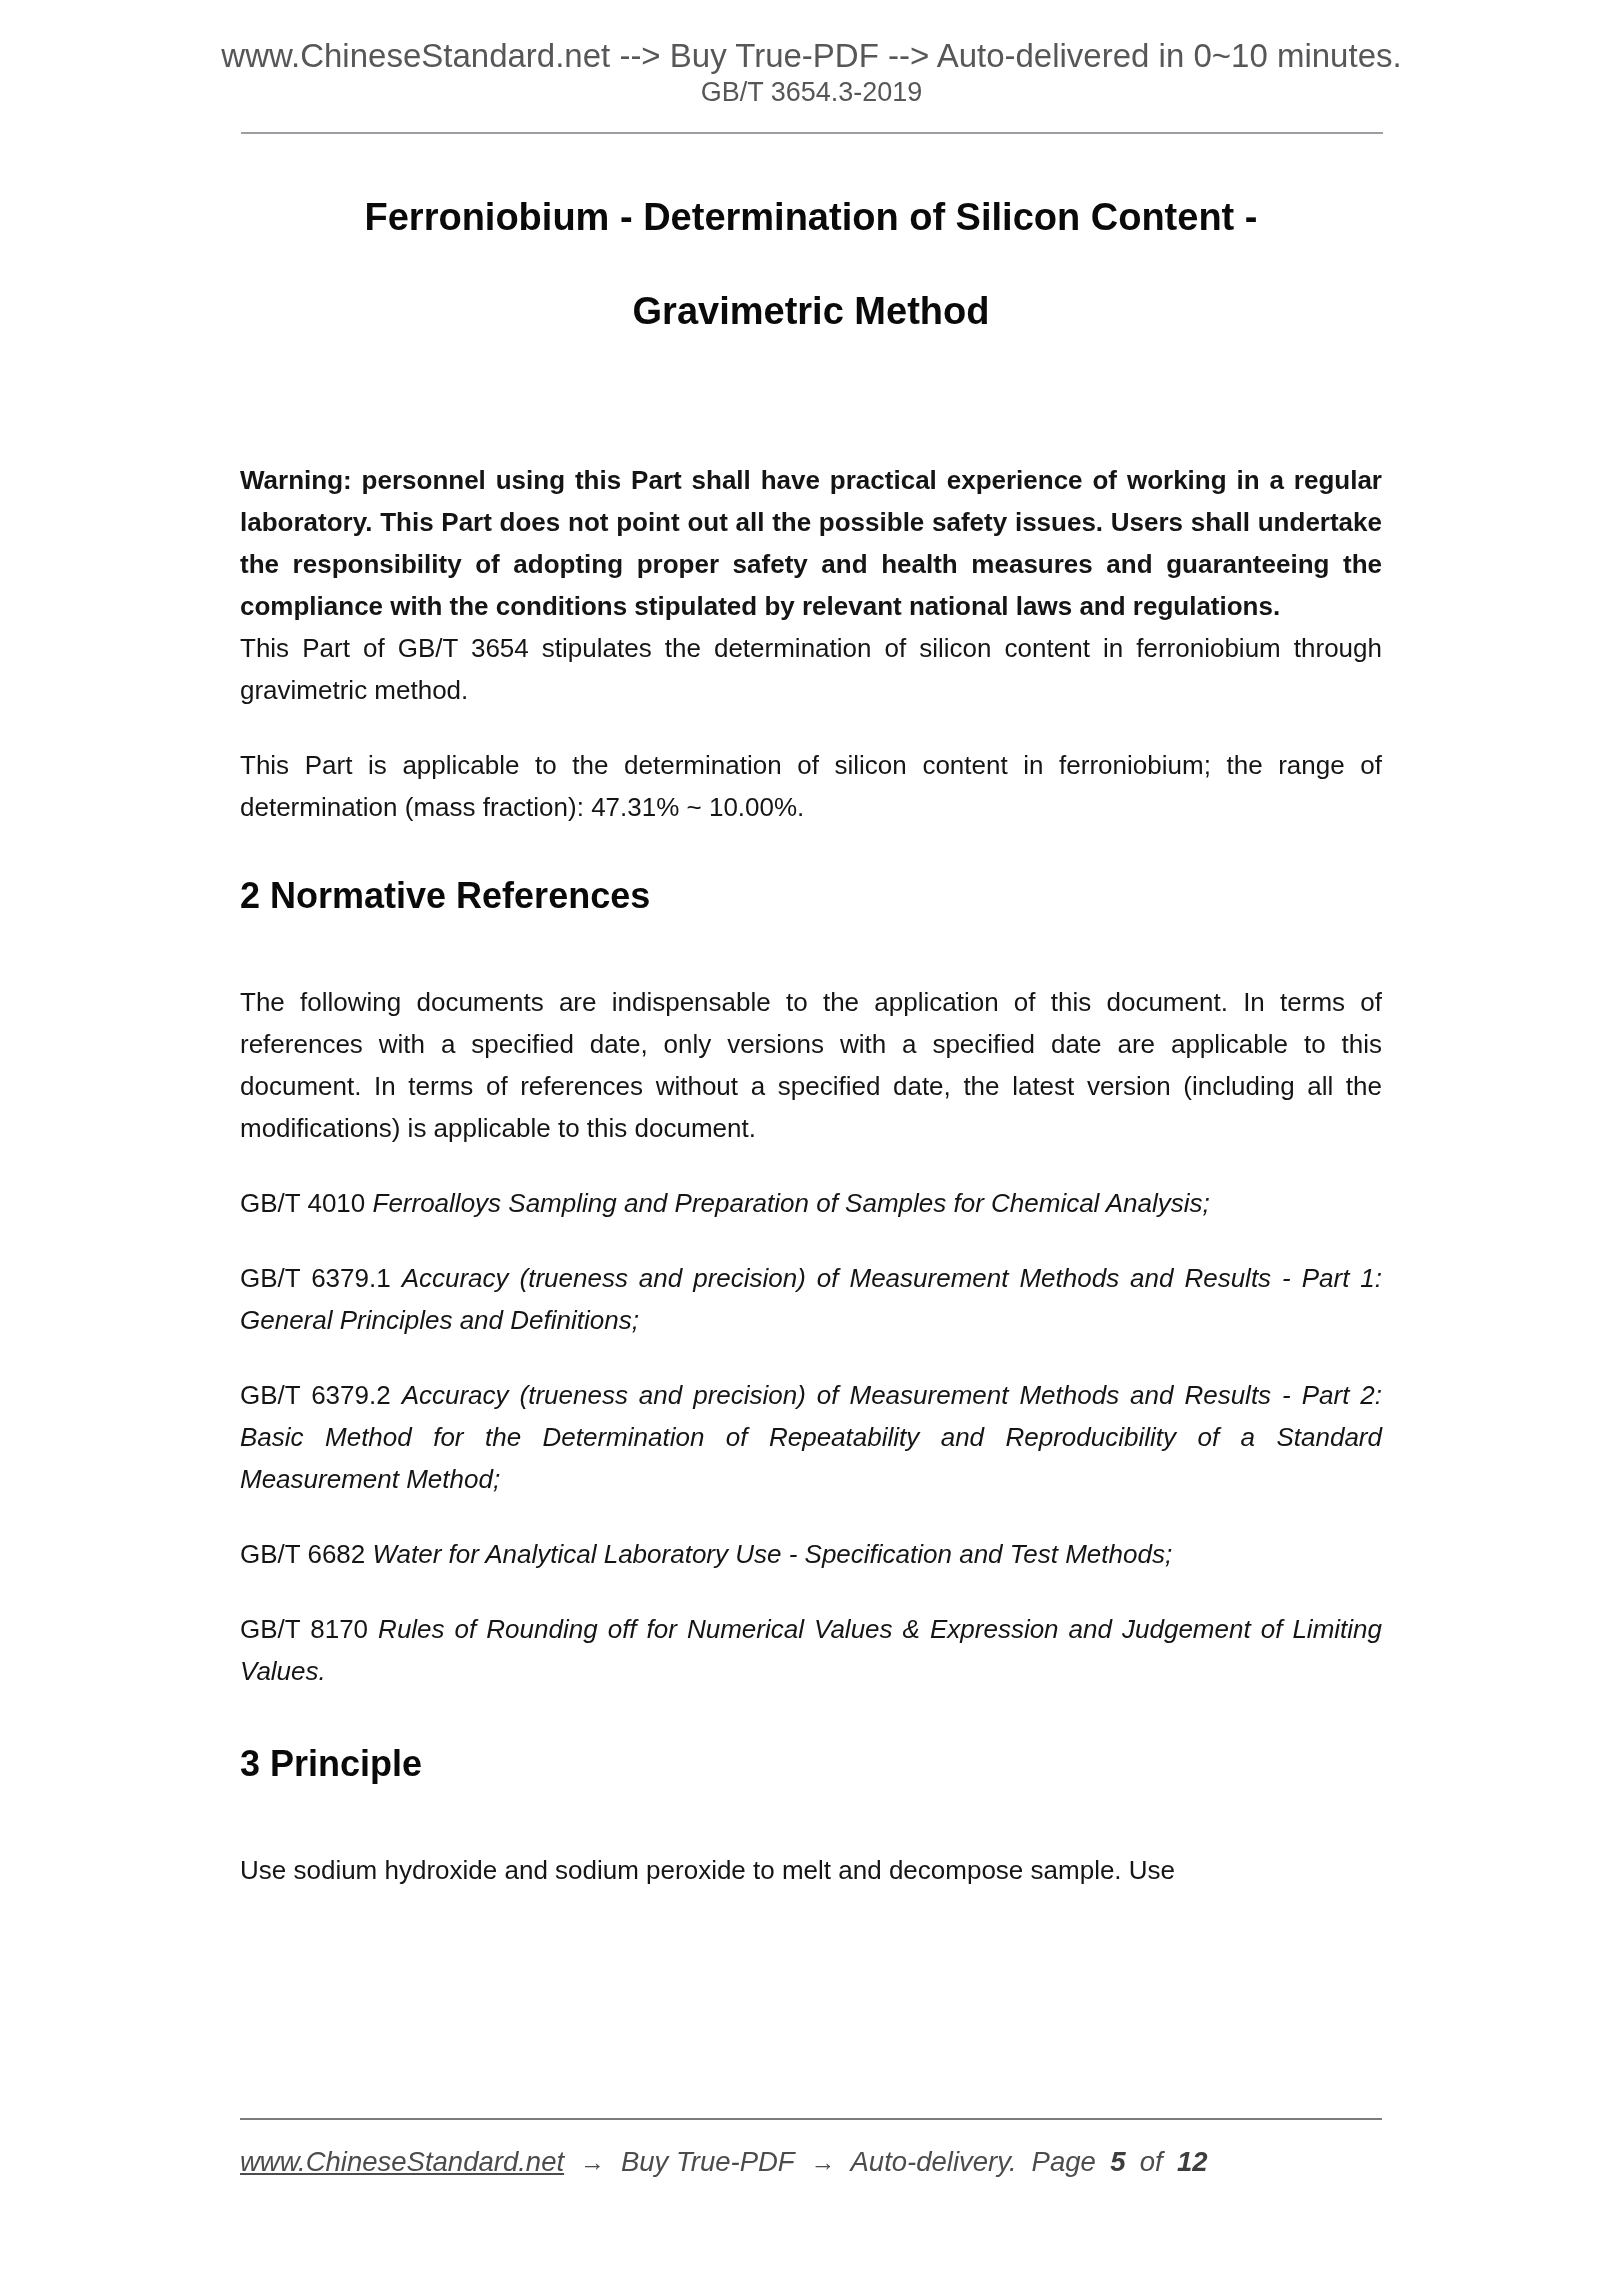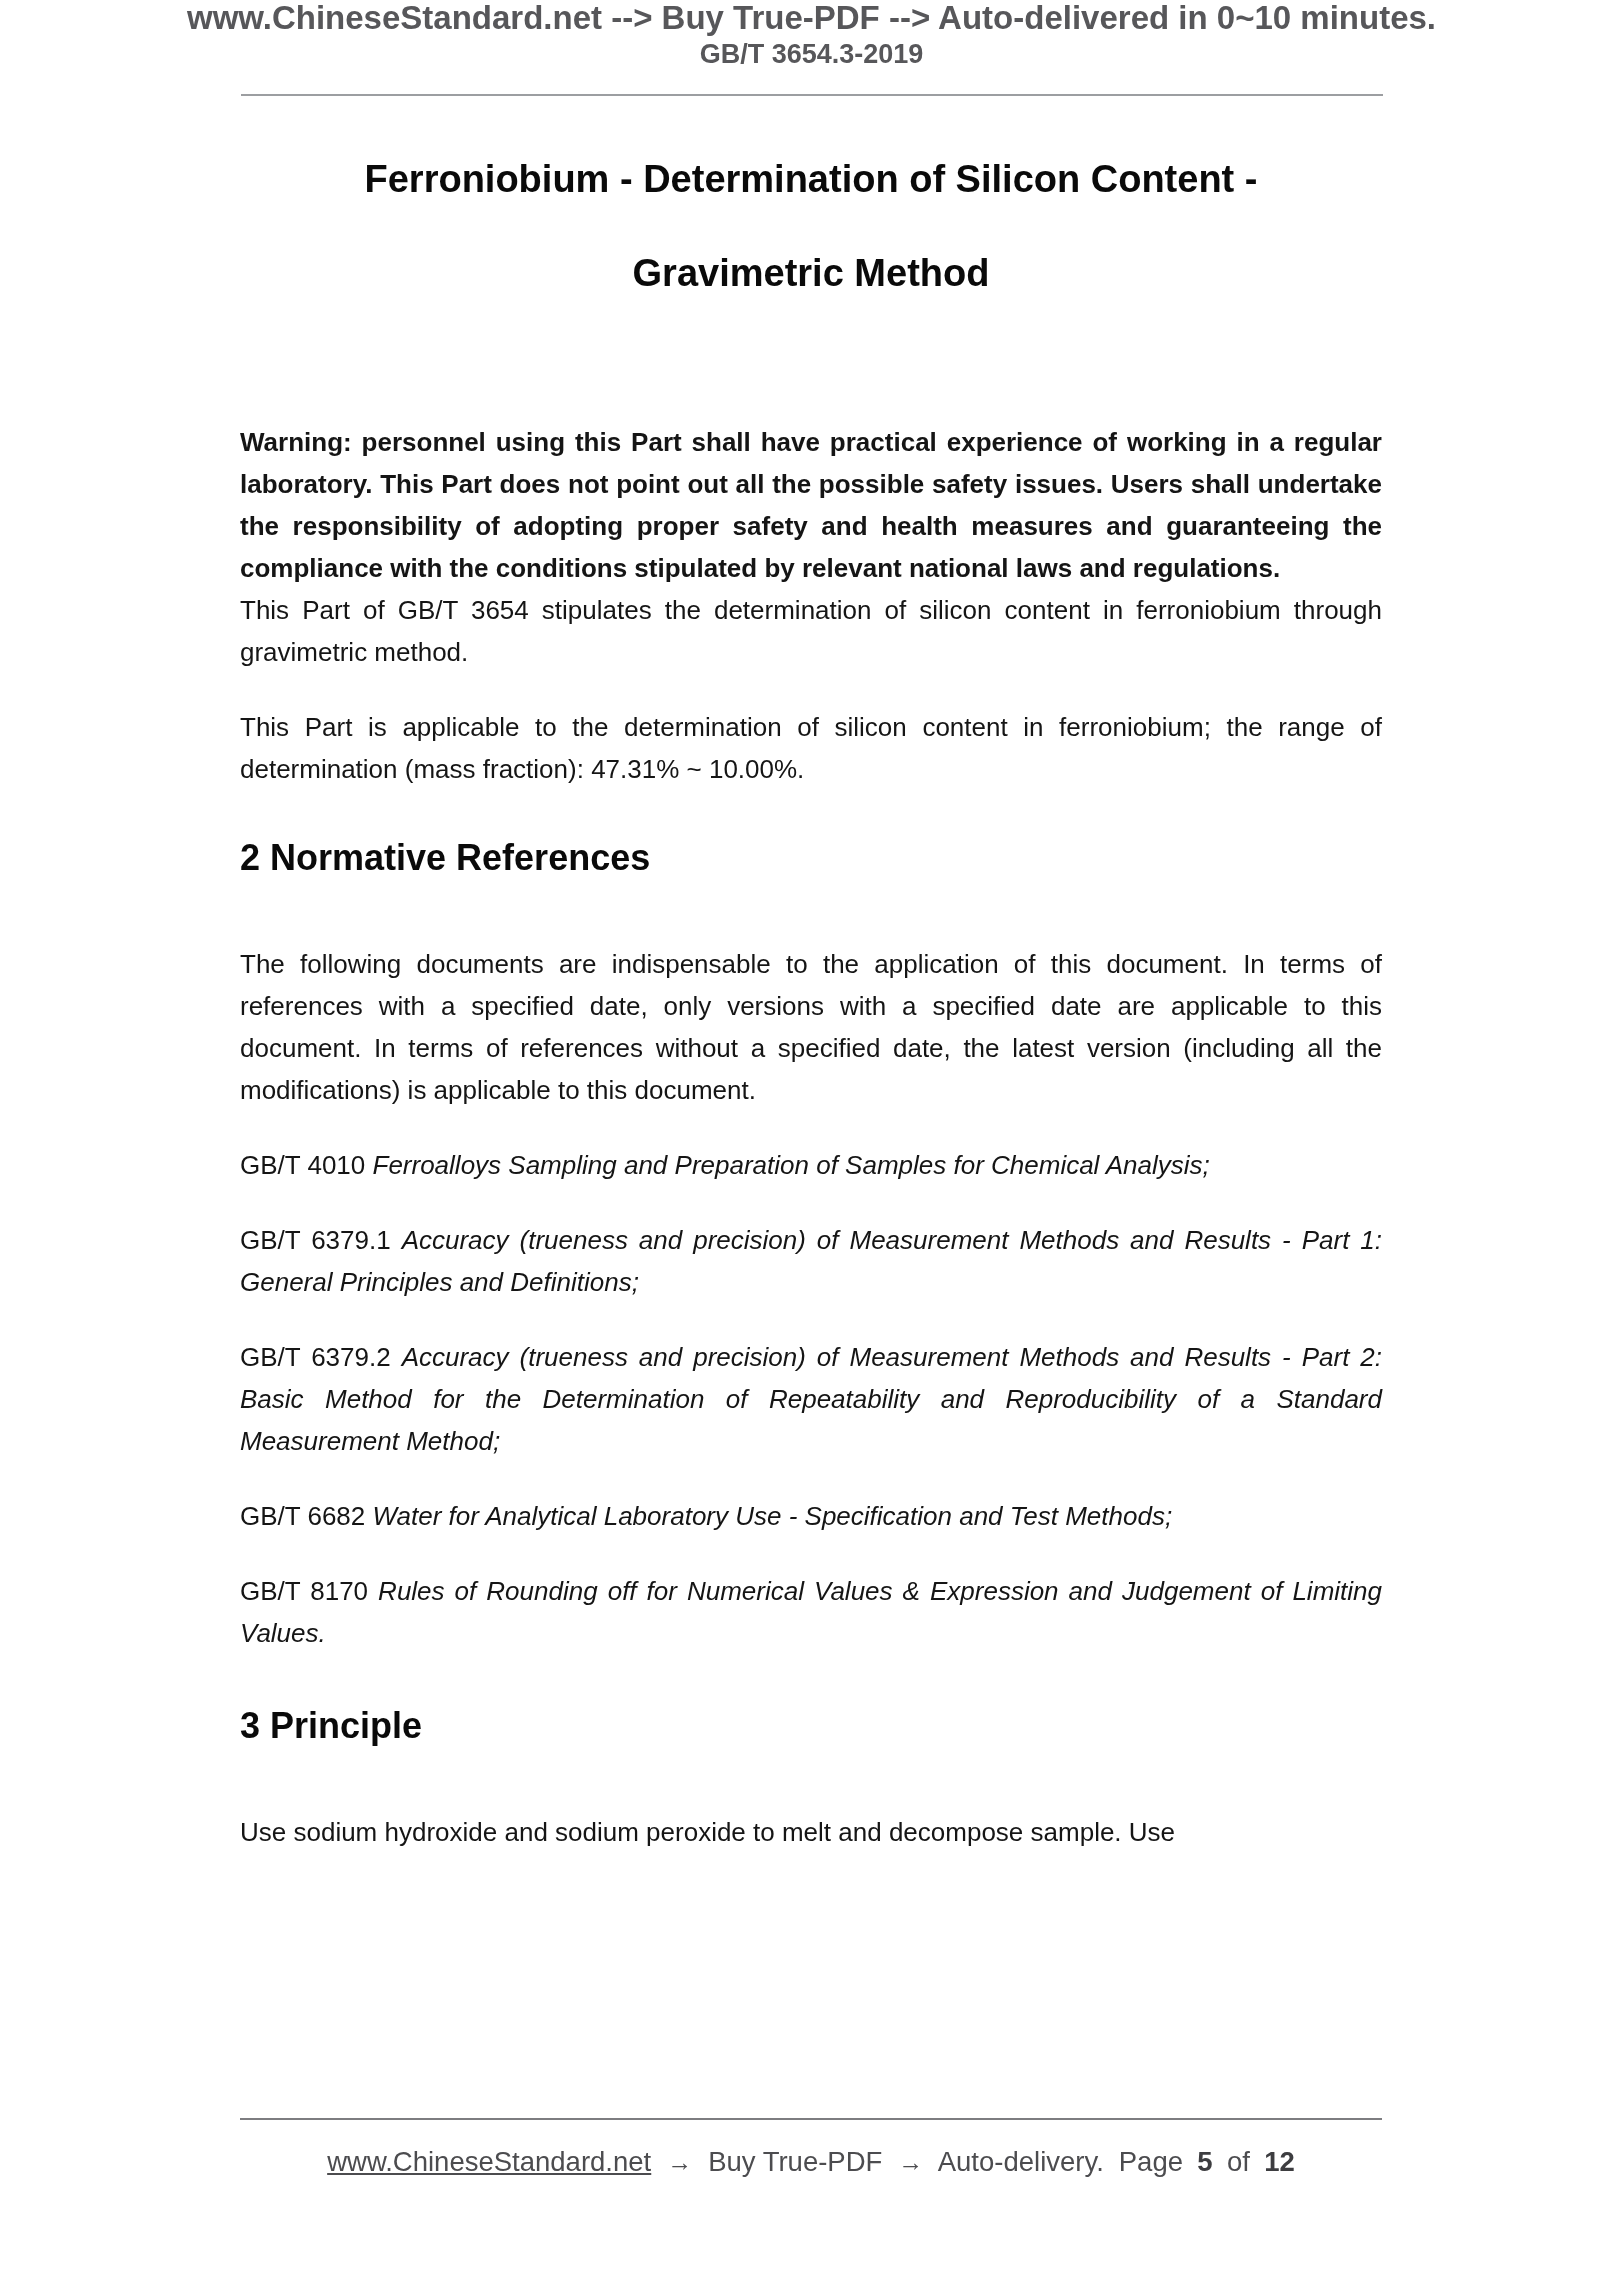--- a/index.html
+++ b/index.html
@@ -5,21 +5,21 @@
   * { margin: 0; padding: 0; box-sizing: border-box; }
   html, body { background: #ffffff; }
   .page {
     position: relative;
     width: 1623px;
     height: 2295px;
     background: #ffffff;
     font-family: "Liberation Sans", "DejaVu Sans", sans-serif;
     overflow: hidden;
   }
-  .header { text-align: center; color: #57575a; font-weight: bold; }
+  .header { padding-top: 38px; text-align: center; color: #57575a; }
   .header-line1 { font-size: 33px; line-height: 1.1; white-space: nowrap; }
   .header-line2 { font-size: 27px; line-height: 1.1; margin-top: 3.3px; }
   .top-rule {
     width: 1142px; margin: 25px auto 0;
     border: none; border-top: 2.5px solid #9c9ea1; height: 0;
   }
   .content { margin: 0 240px; width: 1142px; color: #151515; }
   .title-line { font-size: 38px; font-weight: bold; line-height: 1; text-align: center; color: #0a0a0a; }
   .title-line.first { margin-top: 64px; }
   .title-line.second { margin-top: 56px; }
@@ -32,21 +32,21 @@
   .para + .para { margin-top: 33px; }
   .reference { margin-top: 33px; }
   .ref-title { font-style: italic; }
   .footer-rule {
     position: absolute; left: 240px; top: 2118px; width: 1142px;
     border: none; border-top: 2.5px solid #7d7d80; height: 0;
   }
   .footer {
     position: absolute; left: 240px; top: 2145px; width: 1142px;
     font-size: 27.5px; line-height: 1.2; color: #4c4c4f;
-    display: flex; justify-content: center; align-items: baseline;
+    display: flex; justify-content: flex-start; align-items: baseline; font-style: italic;
   }
   .footer-left span { margin-right: 8.3px; }
   .footer-link { text-decoration: underline; color: #4c4c4f; cursor: pointer; }
   .footer-arrow { font-size: 25px; }
   .page-indicator span { margin-left: 6.7px; }
   .page-num { font-weight: bold; color: #3d3d40; }
 </style>
 </head>
 <body>
 

